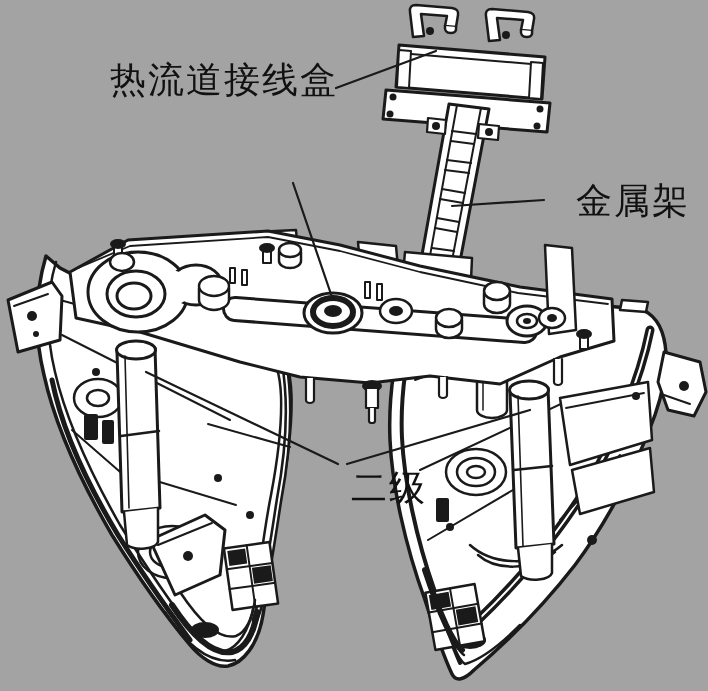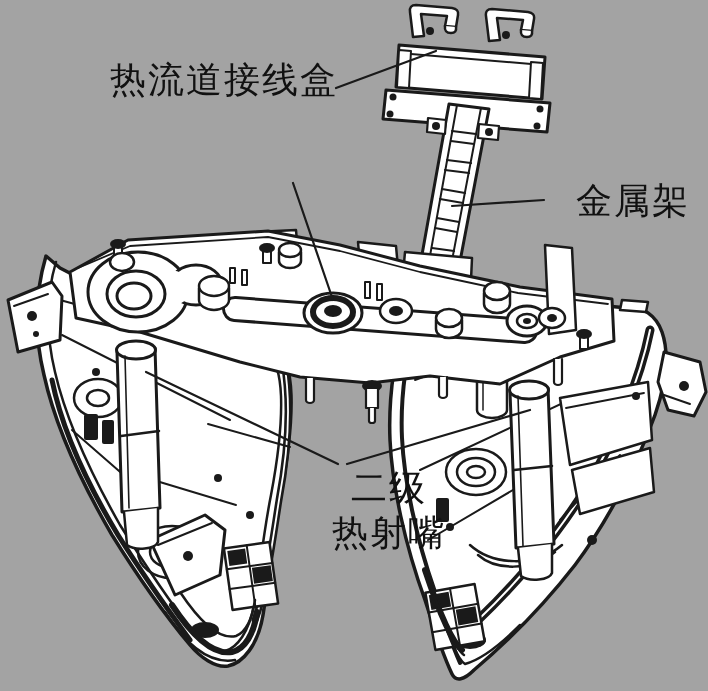--- a/index.html
+++ b/index.html
@@ -311,16 +311,15 @@
   </g>
 </svg>
 
 <div class="lbl" style="left:110px; top:60px;">热流道接线盒</div>
 
 
 <div class="lbl" style="left:576px; top:181px;">金属架</div>
 
 <div class="lbl lbl-center" style="left:286px; top:466px; width:128px;margin-left:39px;">
   <span>二级</span><br>
-  <span>热射嘴</span>
 </div>
 
 </div>
 
 </body></html>

